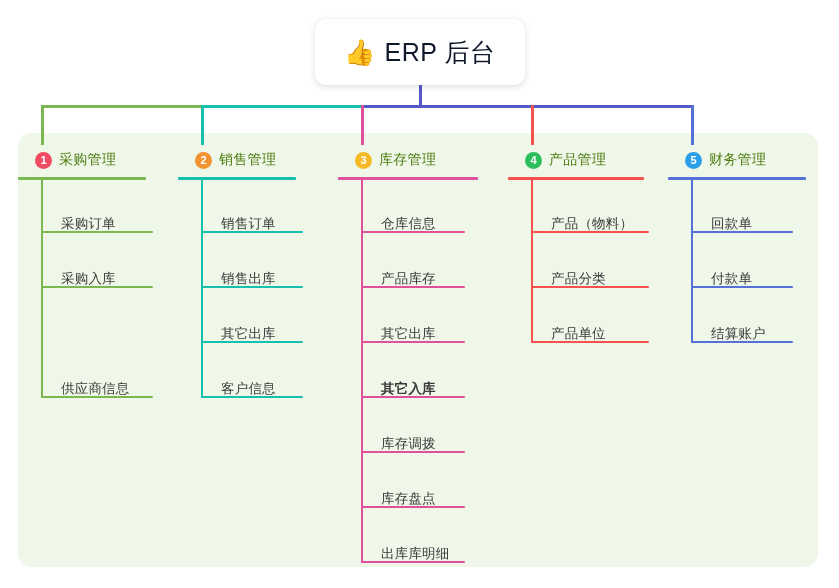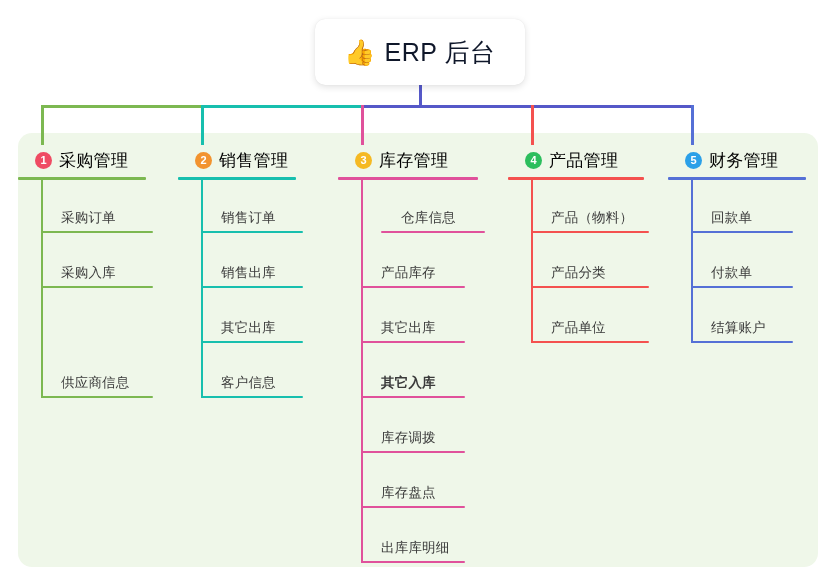--- a/index.html
+++ b/index.html
@@ -86,22 +86,22 @@
     border-radius: 50%;
     color: #ffffff;
     font-size: 11px;
     line-height: 17px;
     text-align: center;
     font-weight: 700;
     flex: 0 0 auto;
     font-family: "Liberation Sans", sans-serif;
   }
   .branch-title {
-    font-size: 17px;
-    color: #000000;
+    font-size: 14px;
+    color: #4d7c0f;
     white-space: nowrap;
     letter-spacing: 0.3px;
   }
   .branch-rule {
     position: absolute;
     left: 0;
     top: 32px;
     height: 3px;
     border-radius: 1px;
   }
@@ -112,21 +112,21 @@
     width: 2px;
   }
 
   .leaf {
     position: absolute;
     left: 23px;
   }
   .leaf-label {
     position: absolute;
     left: 20px;
-    bottom: 6px;
+    bottom: 0;
     font-size: 13.5px;
     color: #3a3a3a;
     white-space: nowrap;
     letter-spacing: 0.2px;
   }
   .leaf-rule {
     position: absolute;
     left: 0;
     bottom: 0;
     height: 2px;
@@ -203,21 +203,21 @@
           <div class="leaf-rule" style="width: 102px; background: rgb(23, 191, 174);"></div>
         </div>
       </div>
       <div class="branch" style="left: 338px; width: 160px;">
         <div class="branch-head">
           <span class="badge" style="background: rgb(245, 185, 35);">3</span>
           <span class="branch-title">库存管理</span>
         </div>
         <div class="branch-rule" style="width: 140px; background: rgb(224, 81, 155);"></div>
         <div class="spine" style="height: 383px; background: rgb(224, 81, 155);"></div>
-        <div class="leaf" style="top: 60px; width: 104px; height: 28px; margin-left: 20px;">
+        <div class="leaf" style="top: 60px; width: 104px; height: 28px;">
           <span class="leaf-label">仓库信息</span>
           <div class="leaf-rule" style="width: 104px; background: rgb(224, 81, 155);"></div>
         </div>
         <div class="leaf" style="top: 115px; width: 104px; height: 28px;">
           <span class="leaf-label">产品库存</span>
           <div class="leaf-rule" style="width: 104px; background: rgb(224, 81, 155);"></div>
         </div>
         <div class="leaf" style="top: 170px; width: 104px; height: 28px;">
           <span class="leaf-label">其它出库</span>
           <div class="leaf-rule" style="width: 104px; background: rgb(224, 81, 155);"></div>

